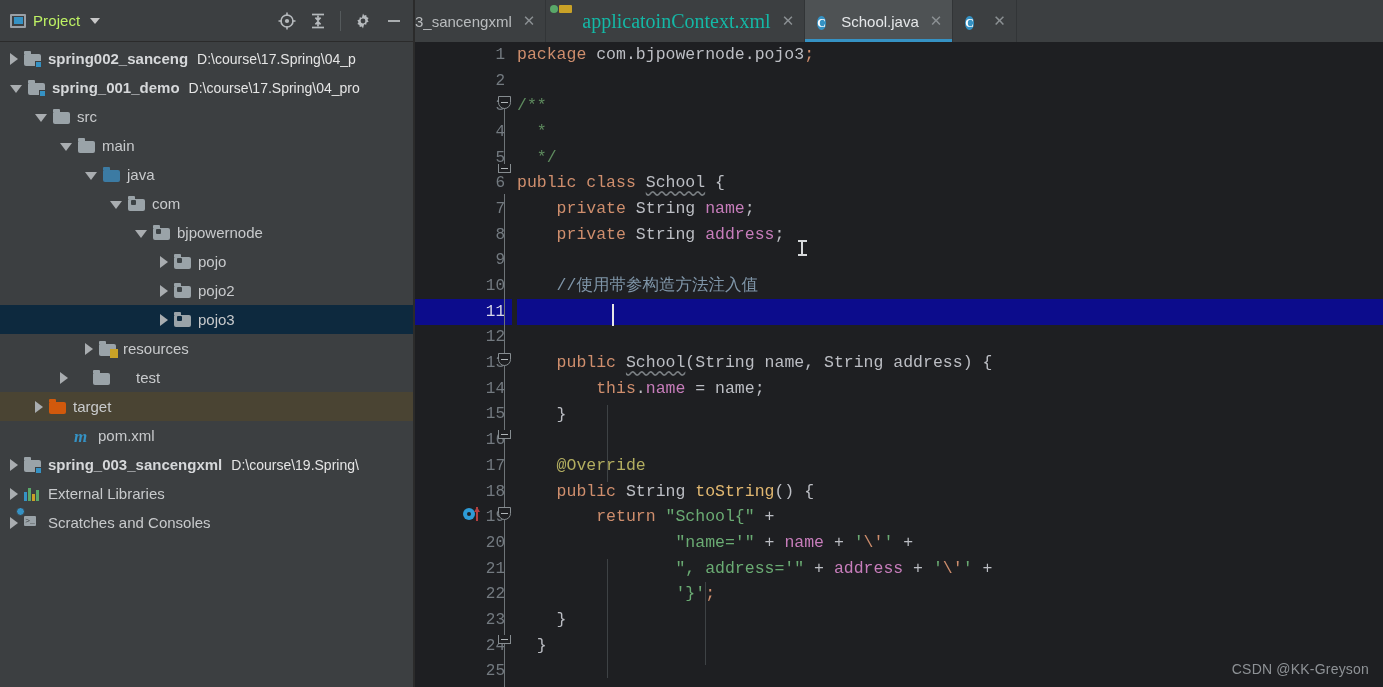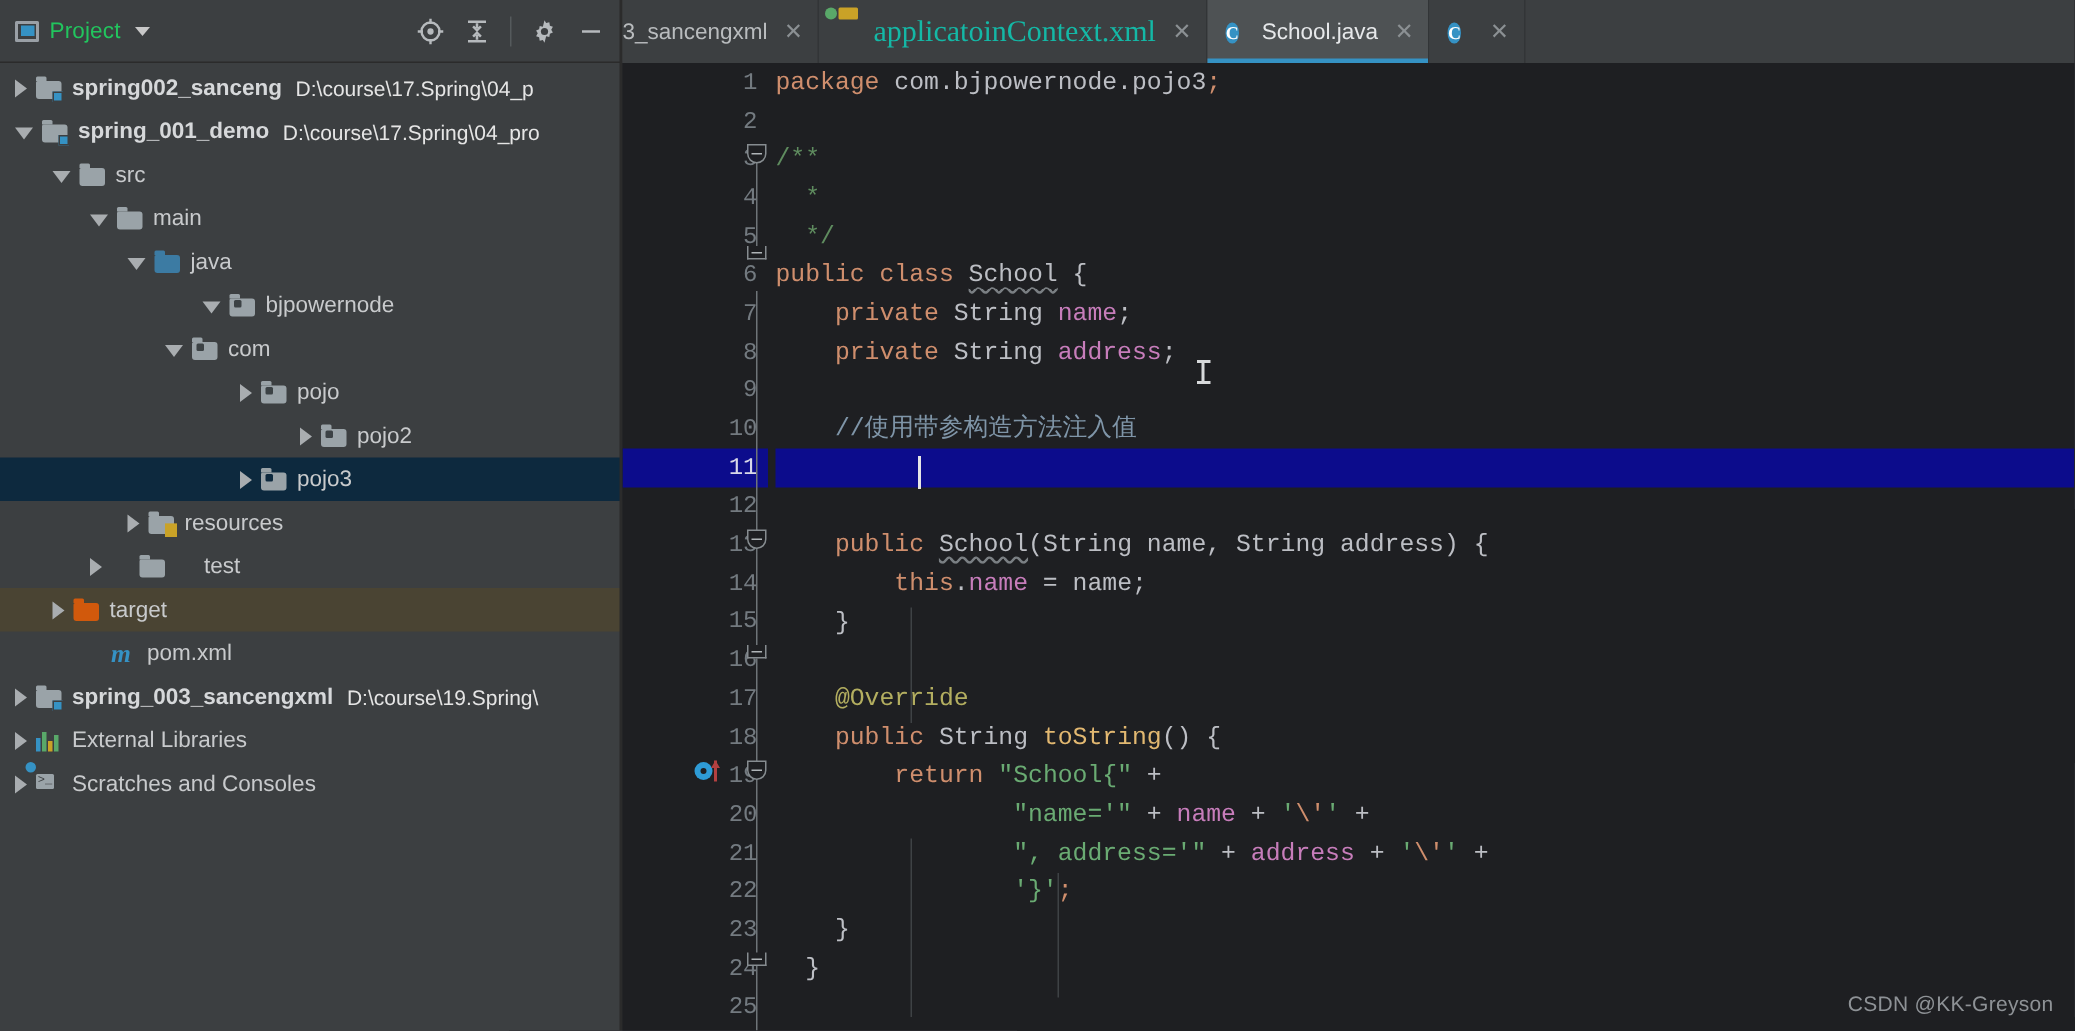--- a/index.html
+++ b/index.html
@@ -25,21 +25,21 @@
     background: #3c3f41;
     border-bottom: 1px solid #2b2b2b;
   }
   .sb-title-wrap { display: flex; align-items: center; gap: 7px; }
   .proj-icon {
     width: 16px; height: 14px;
     border: 2px solid #9aa0a6; border-radius: 1px;
     display: flex; align-items: center; justify-content: center;
   }
   .proj-icon i { display:block; width: 9px; height: 7px; background: #3592c4; }
-  .sb-title { font-size: 15px; color: #22c55e; letter-spacing: .1px; }
+  .sb-title { font-size: 15px; color: #bef264; letter-spacing: .1px; }
   .caret-dn {
     width: 0; height: 0; margin-left: 3px;
     border-left: 5px solid transparent; border-right: 5px solid transparent;
     border-top: 6px solid #c8c8c8;
   }
   .sb-tools { margin-left: auto; display: flex; align-items: center; gap: 13px; padding-right: 4px;}
   .tb-ico { width: 18px; height: 18px; display:flex; align-items:center; justify-content:center; }
   .vsep { width: 1px; height: 20px; background: #555a5c; }
 
   .tree {
@@ -269,48 +269,48 @@
       </div>
 
       <div class="trow" style="padding-left:85px;">
         <span class="arrow open"></span>
         <span class="ico">
             <span class="f-blue" style="position:absolute;inset:3px 0 0 0;"></span>
           </span>
         <span class="tlabel">java</span>
       </div>
 
+      <div class="trow" style="padding-left:110px;">
+        <span class="arrow open"></span>
+        <span class="ico">
+            <span class="f-grey" style="position:absolute;inset:3px 0 0 0;"></span>
+            <span class="dot"></span>
+          </span>
+        <span class="tlabel">com</span>
+      </div>
+
       <div class="trow" style="padding-left:135px;">
         <span class="arrow open"></span>
         <span class="ico">
             <span class="f-grey" style="position:absolute;inset:3px 0 0 0;"></span>
             <span class="dot"></span>
           </span>
         <span class="tlabel">bjpowernode</span>
       </div>
 
-      <div class="trow" style="padding-left:110px;">
-        <span class="arrow open"></span>
+      <div class="trow" style="padding-left:160px;">
+        <span class="arrow"></span>
         <span class="ico">
             <span class="f-grey" style="position:absolute;inset:3px 0 0 0;"></span>
             <span class="dot"></span>
           </span>
-        <span class="tlabel">com</span>
+        <span class="tlabel">pojo</span>
       </div>
 
       <div class="trow" style="padding-left:160px;">
-        <span class="arrow"></span>
-        <span class="ico">
-            <span class="f-grey" style="position:absolute;inset:3px 0 0 0;"></span>
-            <span class="dot"></span>
-          </span>
-        <span class="tlabel">pojo</span>
-      </div>
-
-      <div class="trow" style="padding-left:160px;margin-left:40px;">
         <span class="arrow"></span>
         <span class="ico">
             <span class="f-grey" style="position:absolute;inset:3px 0 0 0;"></span>
             <span class="dot"></span>
           </span>
         <span class="tlabel">pojo2</span>
       </div>
 
       <div class="trow sel" style="padding-left:160px;">
         <span class="arrow"></span>

